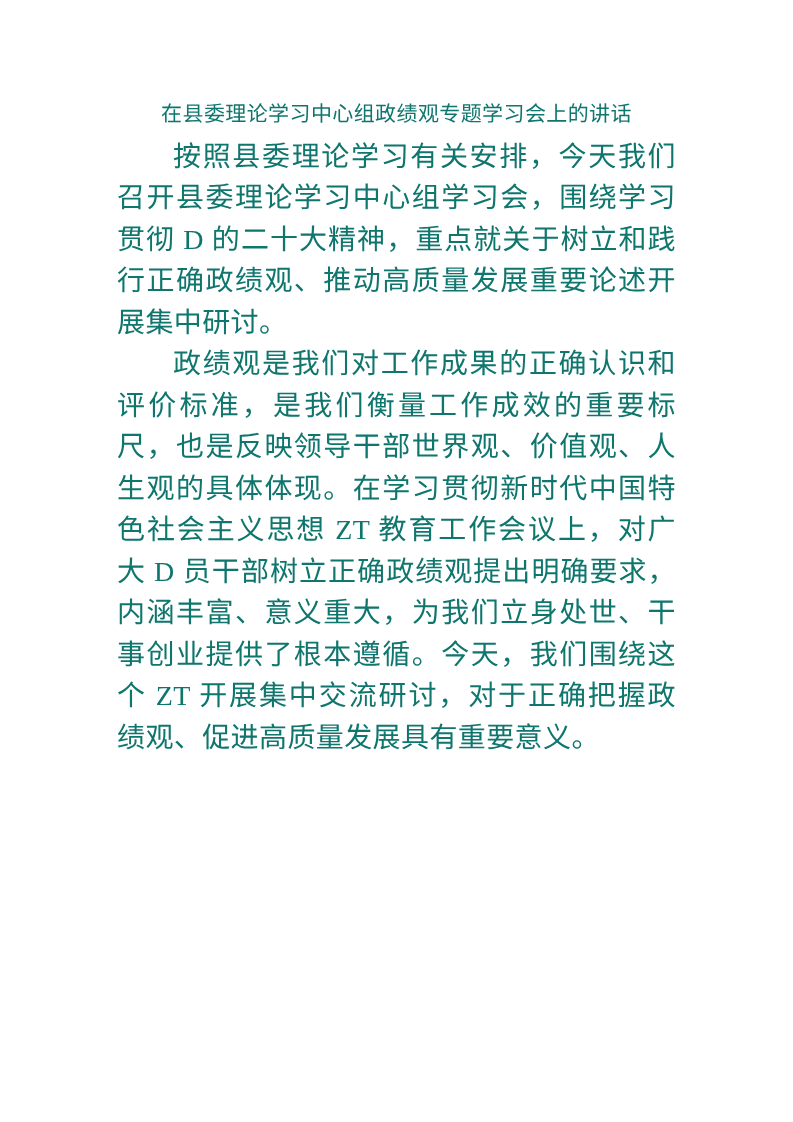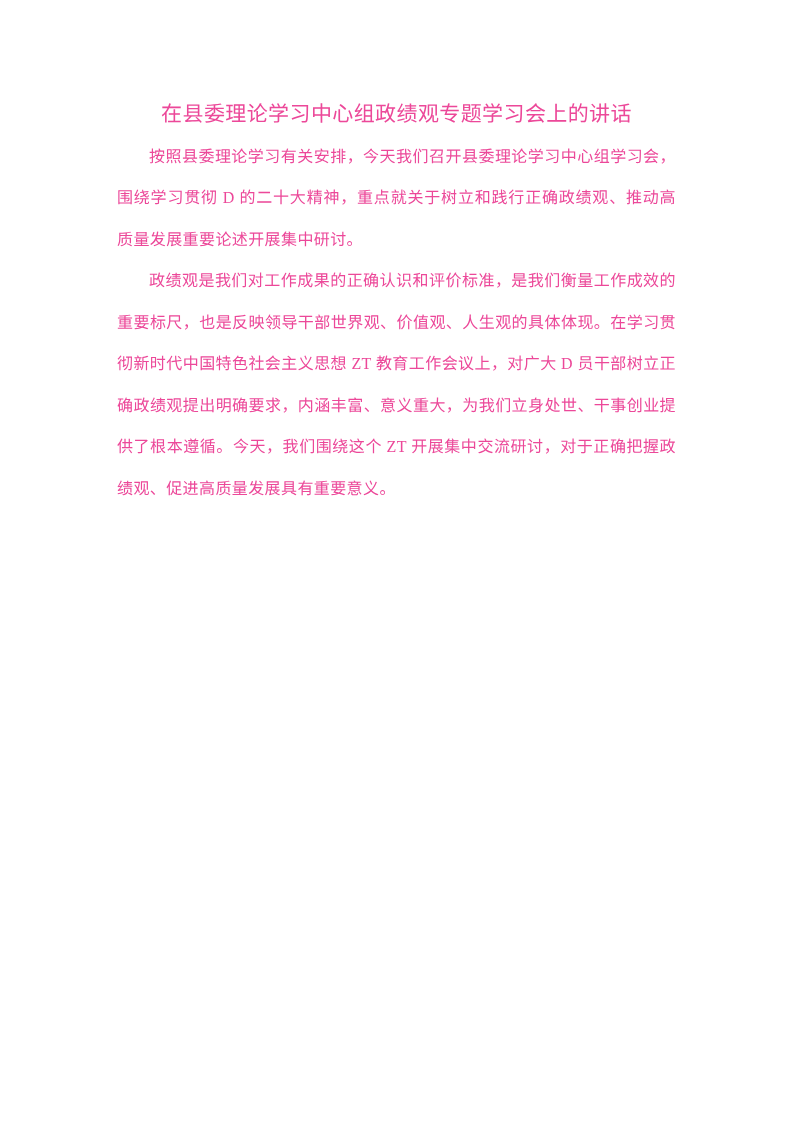--- a/index.html
+++ b/index.html
@@ -9,41 +9,41 @@
   }
   .page {
     position: relative;
     width: 793px;
     height: 1122px;
     background: #ffffff;
     box-sizing: border-box;
     padding: 94px 117px 0 117px;
     overflow: hidden;
     font-family: "Liberation Serif", "DejaVu Serif", serif;
-    color: #ec4899;
+    color: #0f766e;
   }
   .doc-title {
     margin: 0;
     font-size: 21px;
     font-weight: normal;
     line-height: 41.5px;
     letter-spacing: 0.4px;
     text-align: center;
     white-space: nowrap;
   }
   .salutation {
     margin: 0;
     font-size: 21px;
     line-height: 41.5px;
     letter-spacing: 0.4px;
     text-align: left;
   }
   .body-para {
     margin: 0;
-    font-size: 16px;
+    font-size: 28px;
     line-height: 41.5px;
     letter-spacing: 0.4px;
     text-align: justify;
     text-justify: inter-ideograph;
     text-indent: 2em;
   }
   .bold-lead {
     font-weight: 700;
   }
 </style>

